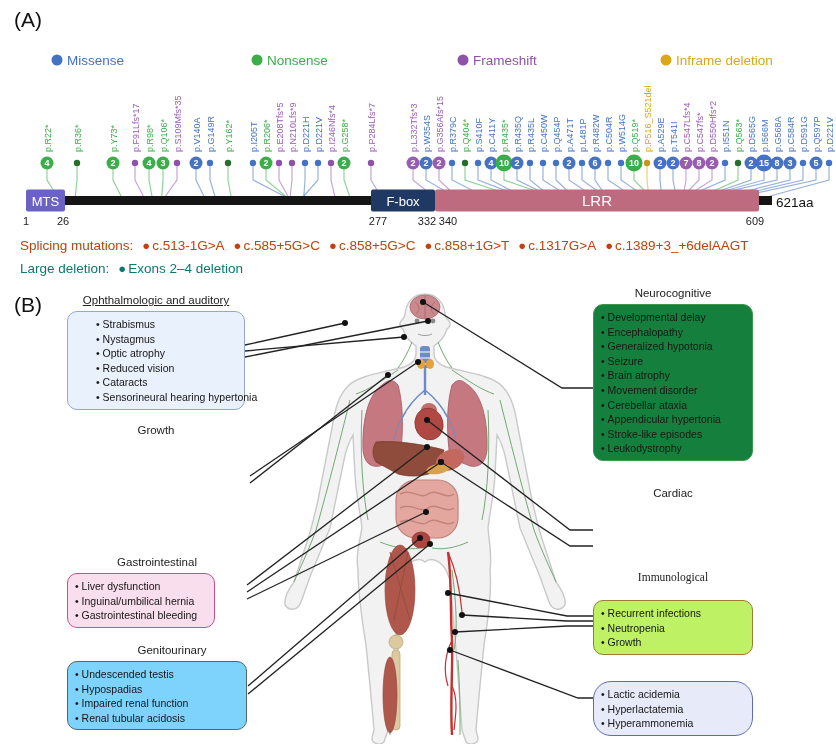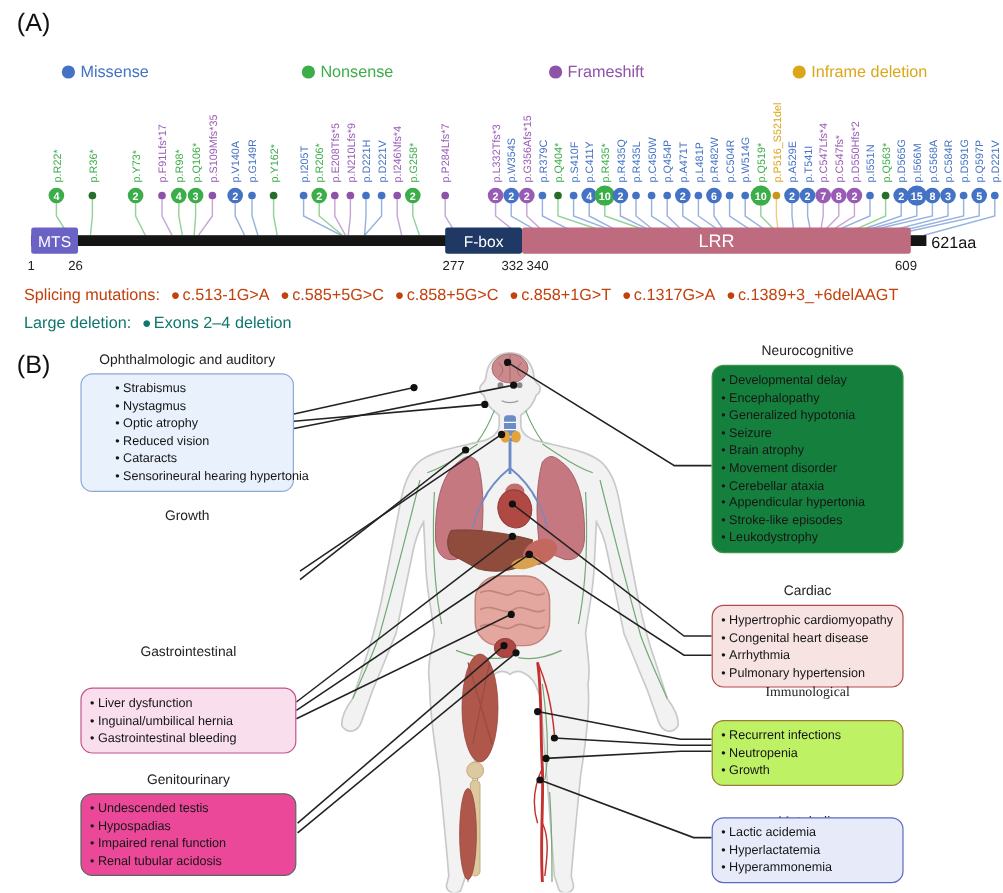--- a/index.html
+++ b/index.html
@@ -404,42 +404,42 @@
           <polyline points="448,303 567,326 593,326" fill="none" stroke="#222" stroke-width="1.3"></polyline>
           <circle cx="448" cy="303" r="3" fill="#111"></circle>
           <polyline points="462,325 567,331 593,331" fill="none" stroke="#222" stroke-width="1.3"></polyline>
           <circle cx="462" cy="325" r="3" fill="#111"></circle>
           <polyline points="455,342 567,336 593,336" fill="none" stroke="#222" stroke-width="1.3"></polyline>
           <circle cx="455" cy="342" r="3" fill="#111"></circle>
           <polyline points="450,360 578,408 593,408" fill="none" stroke="#222" stroke-width="1.3"></polyline>
           <circle cx="450" cy="360" r="3" fill="#111"></circle>
         </g>
     </svg>
-  <div class="pheno-title" style="top: 4px; left: 67px; width: 178px;">Ophthalmologic and auditory</div>
+  <div class="pheno-title" style="top: 4px; left: 67px; width: 178px; text-decoration: underline;">Ophthalmologic and auditory</div>
       <div class="pheno-box" style="top: 21px; left: 67px; width: 178px; background: rgb(233, 241, 252); border-color: rgb(143, 168, 216); padding-left: 28px;">
         <ul>
           <li>Strabismus</li>
           <li>Nystagmus</li>
           <li>Optic atrophy</li>
           <li>Reduced vision</li>
           <li>Cataracts</li>
           <li>Sensorineural hearing hypertonia</li>
         </ul>
       </div>
       <div class="pheno-title" style="top: 134px; left: 67px; width: 178px;">Growth</div>
-      <div class="pheno-title" style="top: 248px; left: 67px; width: 180px;">Gastrointestinal</div>
-      <div class="pheno-box" style="top: 283px; left: 67px; width: 180px; background: rgb(249, 222, 237); border-color: rgb(194, 83, 143);">
+      <div class="pheno-title" style="top: 266px; left: 67px; width: 180px;">Gastrointestinal</div>
+      <div class="pheno-box" style="top: 283px; left: 67px; width: 148px; background: rgb(249, 222, 237); border-color: rgb(194, 83, 143);">
         <ul>
           <li>Liver dysfunction</li>
           <li>Inguinal/umbilical hernia</li>
           <li>Gastrointestinal bleeding</li>
         </ul>
       </div>
-      <div class="pheno-title" style="top: 354px; left: 67px; width: 180px;">Genitourinary</div>
-      <div class="pheno-box" style="top: 371px; left: 67px; width: 180px; background: #ec4899; border-color: rgb(85, 104, 94);">
+      <div class="pheno-title" style="top: 354px; left: 82px; width: 180px;">Genitourinary</div>
+      <div class="pheno-box" style="top: 371px; left: 67px; width: 180px; background: #7dd3fc; border-color: rgb(85, 104, 94);">
         <ul>
           <li>Undescended testis</li>
           <li>Hypospadias</li>
           <li>Impaired renal function</li>
           <li>Renal tubular acidosis</li>
         </ul>
       </div>
       <div class="pheno-title" style="top: -3px; left: 593px; width: 160px;">Neurocognitive</div>
       <div class="pheno-box" style="top: 14px; left: 593px; width: 160px; background: #15803d; border-color: rgb(62, 150, 71);">
         <ul>
@@ -449,38 +449,30 @@
           <li>Seizure</li>
           <li>Brain atrophy</li>
           <li>Movement disorder</li>
           <li>Cerebellar ataxia</li>
           <li>Appendicular hypertonia</li>
           <li>Stroke-like episodes</li>
           <li>Leukodystrophy</li>
         </ul>
       </div>
       <div class="pheno-title" style="top: 197px; left: 593px; width: 160px;">Cardiac</div>
-      <div class="pheno-box" style="top: 214px; left: 593px; width: 160px; background: rgb(248, 227, 227); border-color: rgb(179, 74, 74);">
-        <ul>
-          <li>Hypertrophic cardiomyopathy</li>
-          <li>Congenital heart disease</li>
-          <li>Arrhythmia</li>
-          <li>Pulmonary hypertension</li>
-        </ul>
-      </div>
       <div class="pheno-title" style="top: 281px; left: 593px; width: 160px; font-family: Liberation Serif, serif;">Immunological</div>
       <div class="pheno-box" style="top: 310px; left: 593px; width: 160px; background: #bef264; border-color: rgb(156, 123, 53);">
         <ul>
           <li>Recurrent infections</li>
           <li>Neutropenia</li>
           <li>Growth</li>
         </ul>
       </div>
       <div class="pheno-title" style="top: 389px; left: 593px; width: 160px;">Metabolic</div>
-      <div class="pheno-box" style="top: 391px; left: 593px; width: 160px; background: rgb(231, 235, 249); border-color: rgb(91, 107, 191);">
+      <div class="pheno-box" style="top: 391px; left: 593px; width: 160px; background: rgb(231, 235, 249); border-color: rgb(91, 107, 191); border-radius: 18px;">
         <ul>
           <li>Lactic acidemia</li>
           <li>Hyperlactatemia</li>
           <li>Hyperammonemia</li>
         </ul>
       </div>
     </div>
 </div>
 
 </body></html>

